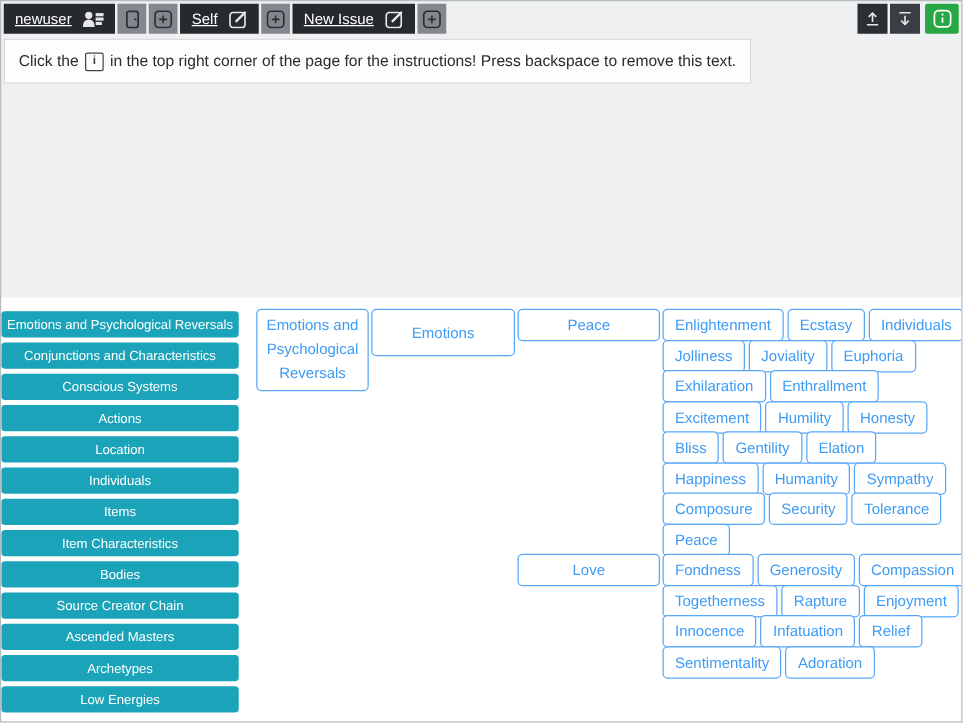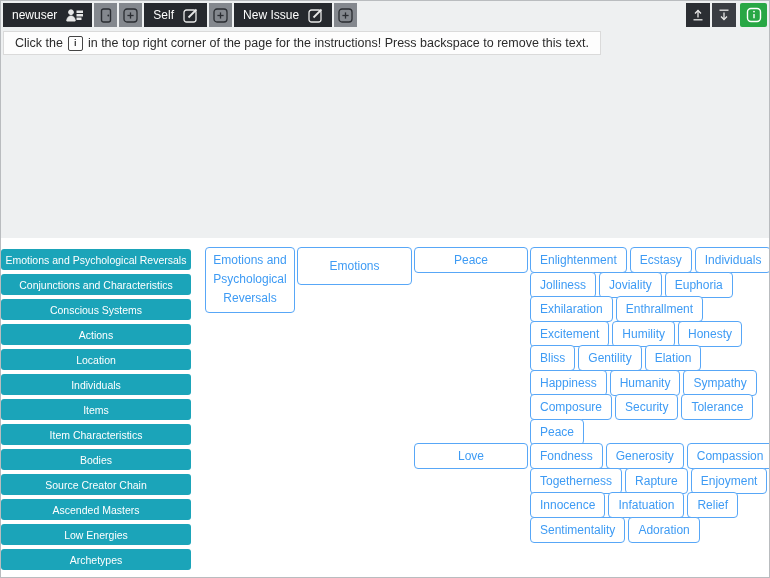--- a/index.html
+++ b/index.html
@@ -3,33 +3,33 @@
 <meta charset="utf-8">
 <style>
   html,body{margin:0;padding:0;background:#d6d6d6;}
   .page{
     position:relative;width:770px;height:578px;box-sizing:border-box;
     background:#eef0f1;border:1px solid #b9bcbf;overflow:hidden;
     font-family:"Liberation Sans",sans-serif;
   }
   
   .toolbar{position:absolute;top:2px;left:2px;right:2px;height:24px;display:flex;align-items:stretch;gap:2px;}
-  .tb-dark{background:#26292e;color:#fff;display:flex;align-items:center;gap:9px;padding:0 9px;font-size:12px;white-space:nowrap;}
+  .tb-dark{background:#26292e;color:#fff;display:flex;align-items:center;gap:9px;padding:0 9px;font-size:12px;white-space:nowrap;text-decoration:underline;}
   .tb-gray{background:#84888e;width:23px;display:flex;align-items:center;justify-content:center;cursor:pointer;}
   .tb-gray svg{stroke:#2a2d32;}
   .tb-dark svg{stroke:#e8e8e8;}
   .tb-spacer{flex:1;}
   .tb-iconbtn{width:24px;display:flex;align-items:center;justify-content:center;cursor:pointer;}
   .up-btn{background:#2b2e33;}
   .down-btn{background:#3a3d43;}
   .info-btn{background:#28a745;width:27px;margin-left:2px;border-radius:2px;}
   svg{display:block;}
   
   .notice{
-    position:absolute;top:30px;left:2px;height:24px;box-sizing:border-box;
+    position:absolute;top:30px;left:2px;height:36px;box-sizing:border-box;
     background:#fdfdfd;border:1px solid #dadada;display:inline-flex;align-items:center;
     gap:5px;padding:0 11px;font-size:12.5px;color:#2b2b2b;white-space:nowrap;
   }
   .mini-info{
     display:inline-flex;align-items:center;justify-content:center;
     width:13px;height:13px;border:1px solid #444;border-radius:2px;
     font-size:9.5px;font-weight:bold;color:#444;line-height:1;
   }
   
   .content{position:absolute;left:0;right:0;top:237px;bottom:0;background:#ffffff;}
@@ -182,22 +182,22 @@
       <div class="side-item">Conjunctions and Characteristics</div>
       <div class="side-item">Conscious Systems</div>
       <div class="side-item">Actions</div>
       <div class="side-item">Location</div>
       <div class="side-item">Individuals</div>
       <div class="side-item">Items</div>
       <div class="side-item">Item Characteristics</div>
       <div class="side-item">Bodies</div>
       <div class="side-item">Source Creator Chain</div>
       <div class="side-item">Ascended Masters</div>
+      <div class="side-item">Archetypes</div>
       <div class="side-item">Low Energies</div>
-      <div class="side-item">Archetypes</div>
     </div>
 
   <div class="tree">
     <div class="btn-blue root-btn">Emotions and Psychological Reversals</div>
     <div class="btn-blue branch-btn">Emotions</div>
     <div class="groups-col">
         <div class="group">
           <div class="btn-blue parent-btn">Peace</div>
           <div class="rows">
             <div class="leaf-row">

